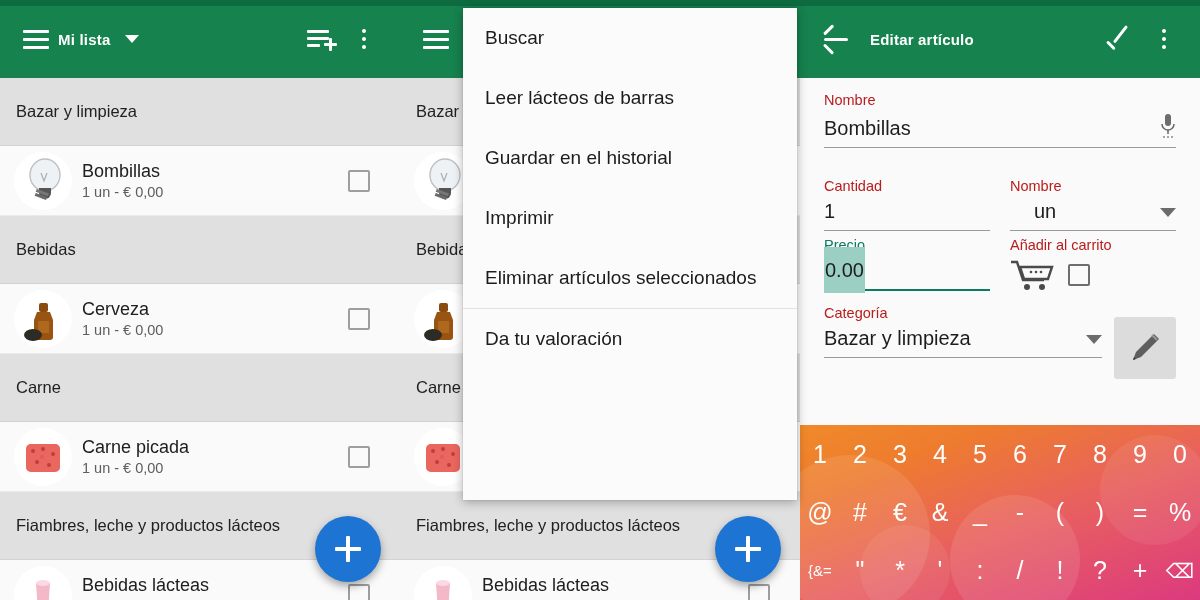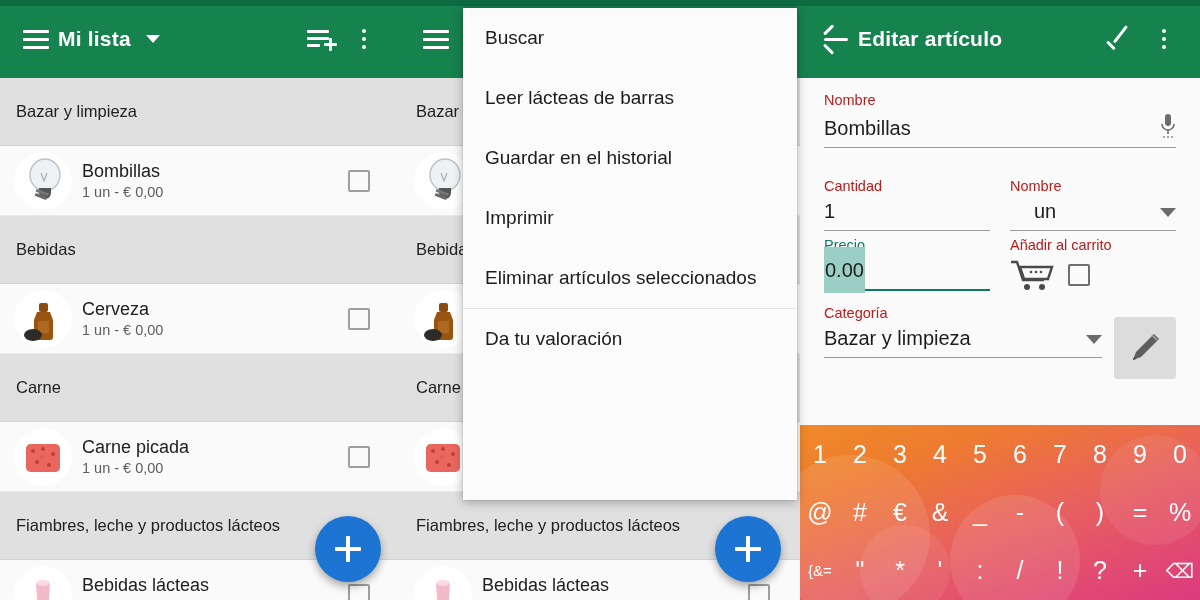--- a/index.html
+++ b/index.html
@@ -5,21 +5,21 @@
   * { box-sizing: border-box; margin:0; padding:0; }
   html,body{ width:1200px; height:600px; overflow:hidden; background:#fff;
     font-family:"Liberation Sans", sans-serif; }
   .screen{ position:relative; width:1200px; height:600px; display:flex; }
 
   
   .panel{ position:relative; width:400px; height:600px; overflow:hidden; background:#fafafa; }
 
   .appbar{ height:78px; background:#16824E; display:flex; align-items:center;
            padding:0 14px; color:#fff; position:relative; z-index:2; }
-  .appbar .title{ font-size:21px; font-weight:bold; letter-spacing:.2px; white-space:nowrap; }
+  .appbar .title{ font-size:15px; font-weight:bold; letter-spacing:.2px; white-space:nowrap; }
   .appbar .spacer{ flex:1; }
 
   .icon-btn{ width:44px; height:44px; display:flex; align-items:center; justify-content:center;
              flex:0 0 auto; }
 
   
   .hamburger{ width:26px; height:19px; display:flex; flex-direction:column; justify-content:space-between; }
   .hamburger i{ display:block; height:3px; background:#fff; border-radius:1px; }
 
   
@@ -340,21 +340,21 @@
     <div class="statusbar"></div>
 
     <div class="appbar">
       <div class="icon-btn">
         <div class="back">
             <span class="bar"></span>
             <span class="a1"></span>
             <span class="a2"></span>
           </div>
       </div>
-      <div class="title" style="">Editar artículo</div>
+      <div class="title" style="margin-left:12px">Editar artículo</div>
       <div class="spacer"></div>
       <div class="icon-btn">
         <div class="check">
             <span class="c1"></span>
             <span class="c2"></span>
           </div>
       </div>
       <div class="icon-btn">
         <div class="dots">
             <i></i>
@@ -481,21 +481,21 @@
         </div>
       </div>
     </div>
   </div>
 
   <div class="menu">
     <div class="menu-item">
       <span>Buscar</span>
     </div>
     <div class="menu-item">
-      <span>Leer lácteas de barras</span>
+      <span>Leer lácteos de barras</span>
     </div>
     <div class="menu-item">
       <span>Guardar en el historial</span>
     </div>
     <div class="menu-item">
       <span>Imprimir</span>
     </div>
     <div class="menu-item">
       <span>Eliminar artículos seleccionados</span>
     </div>

